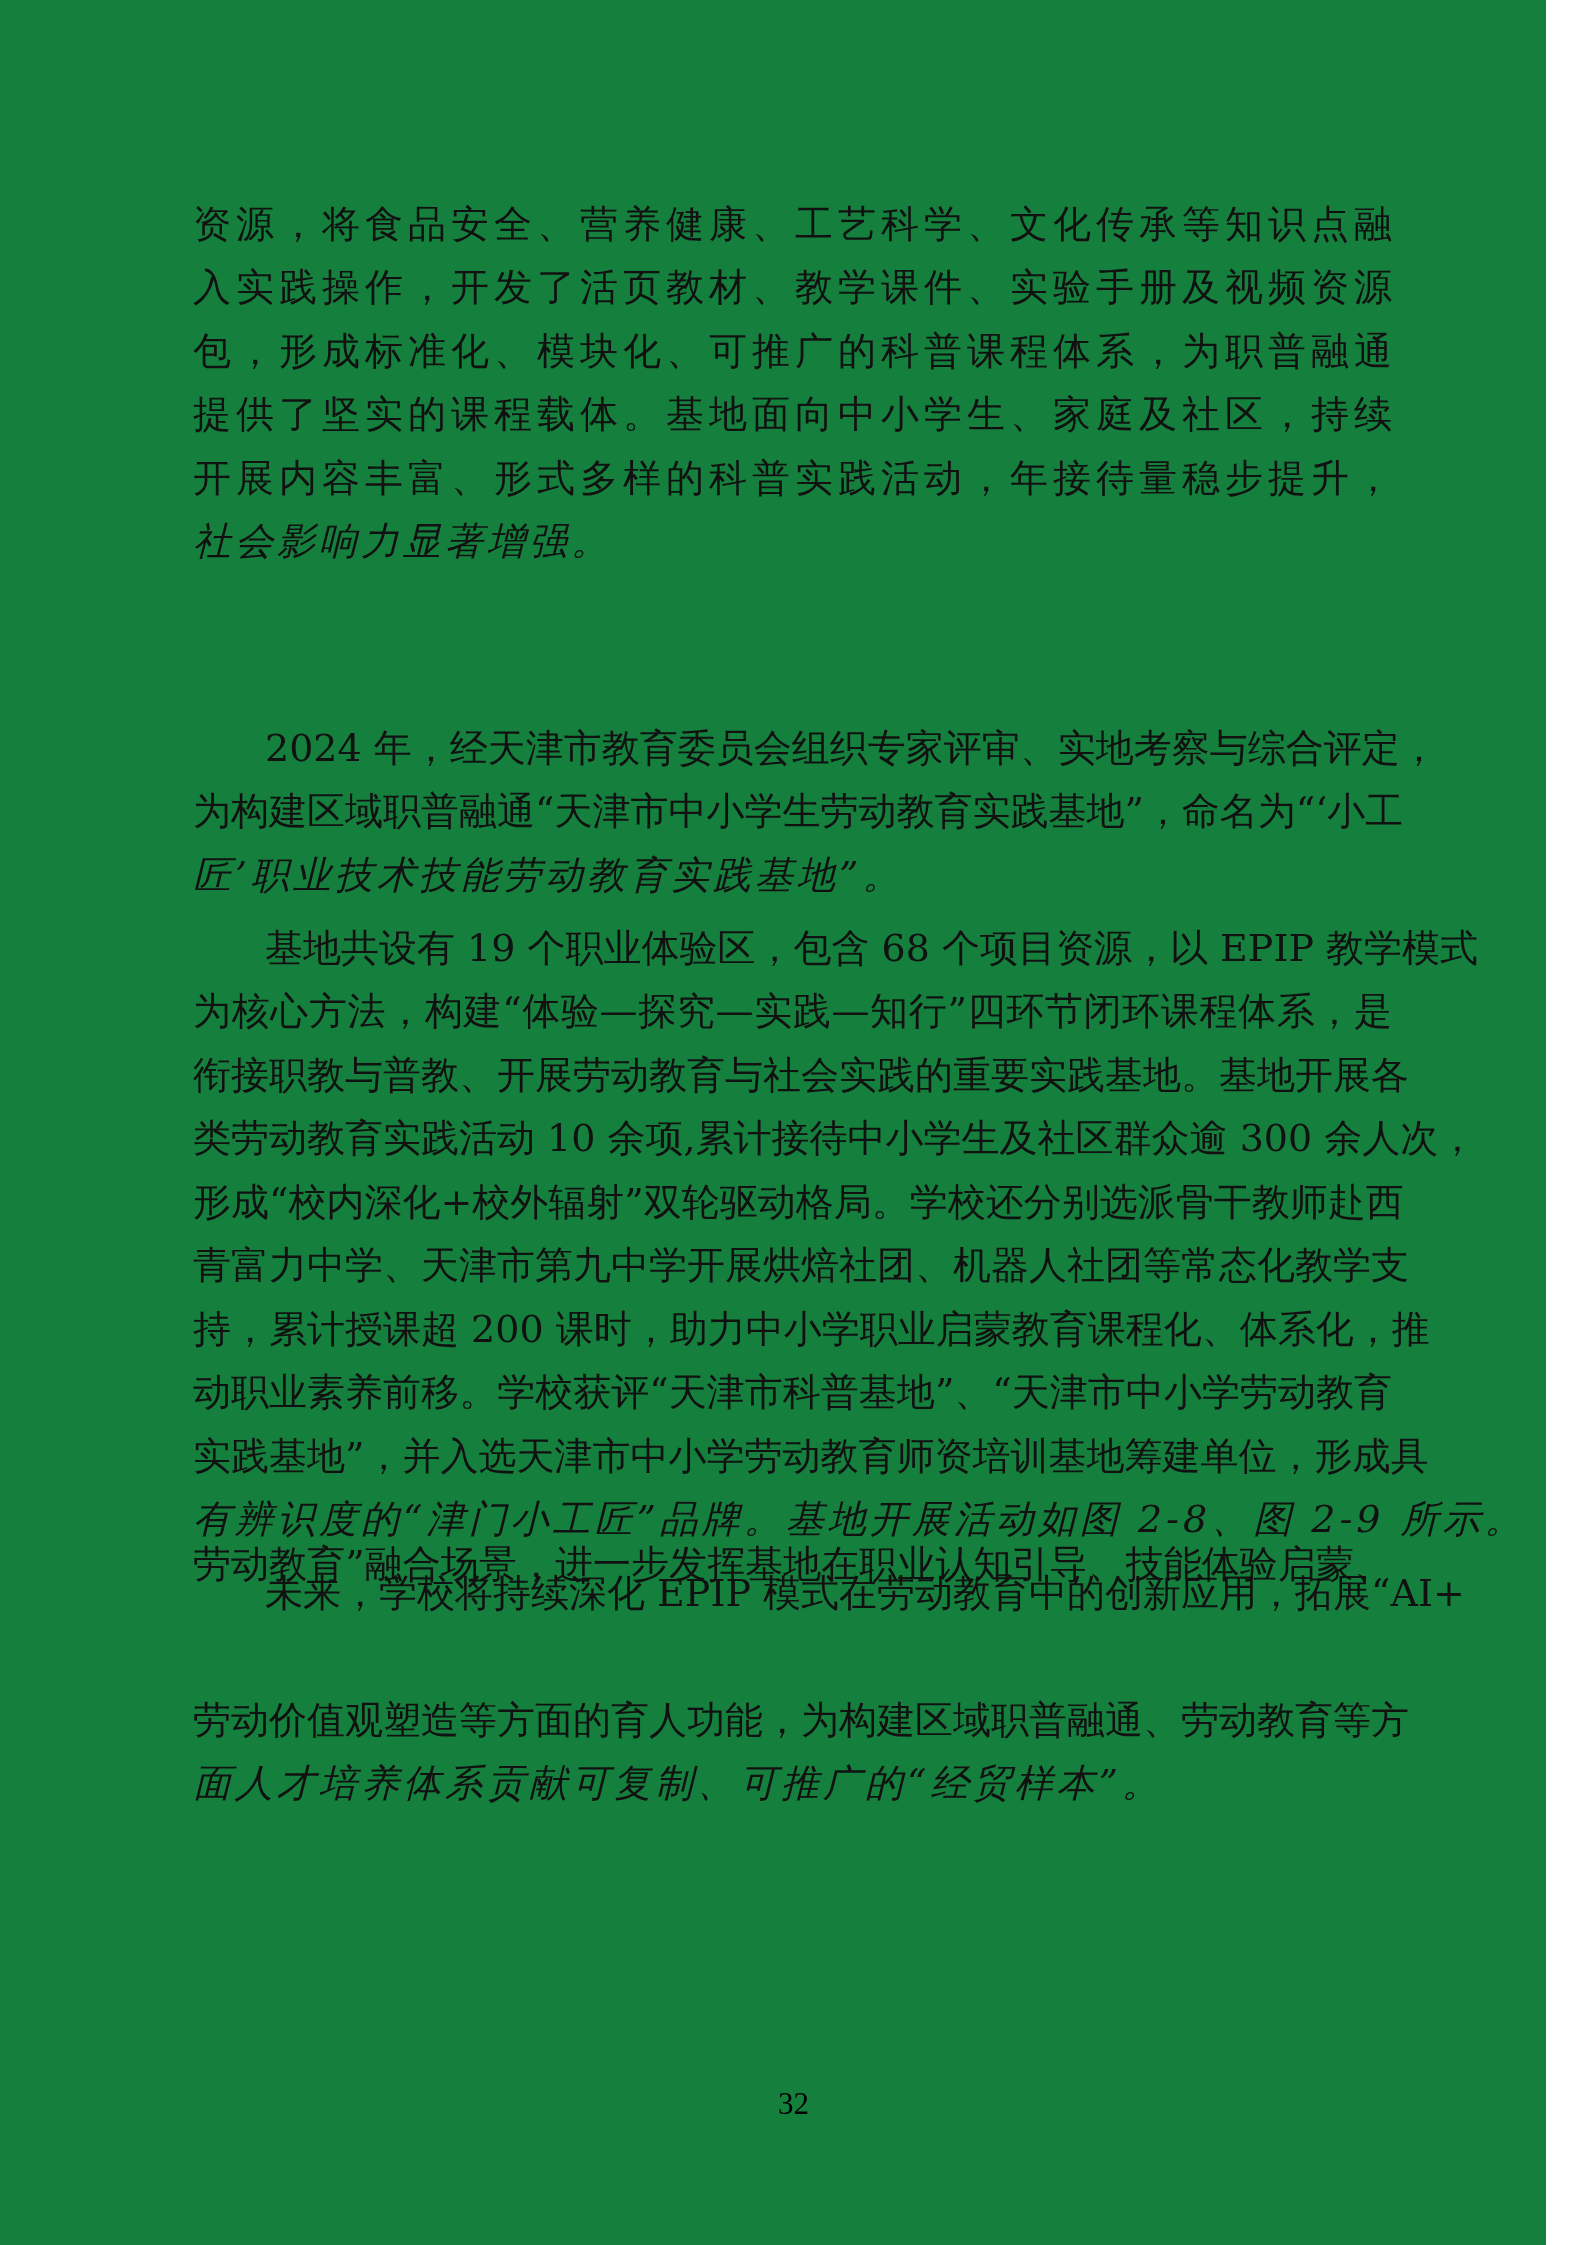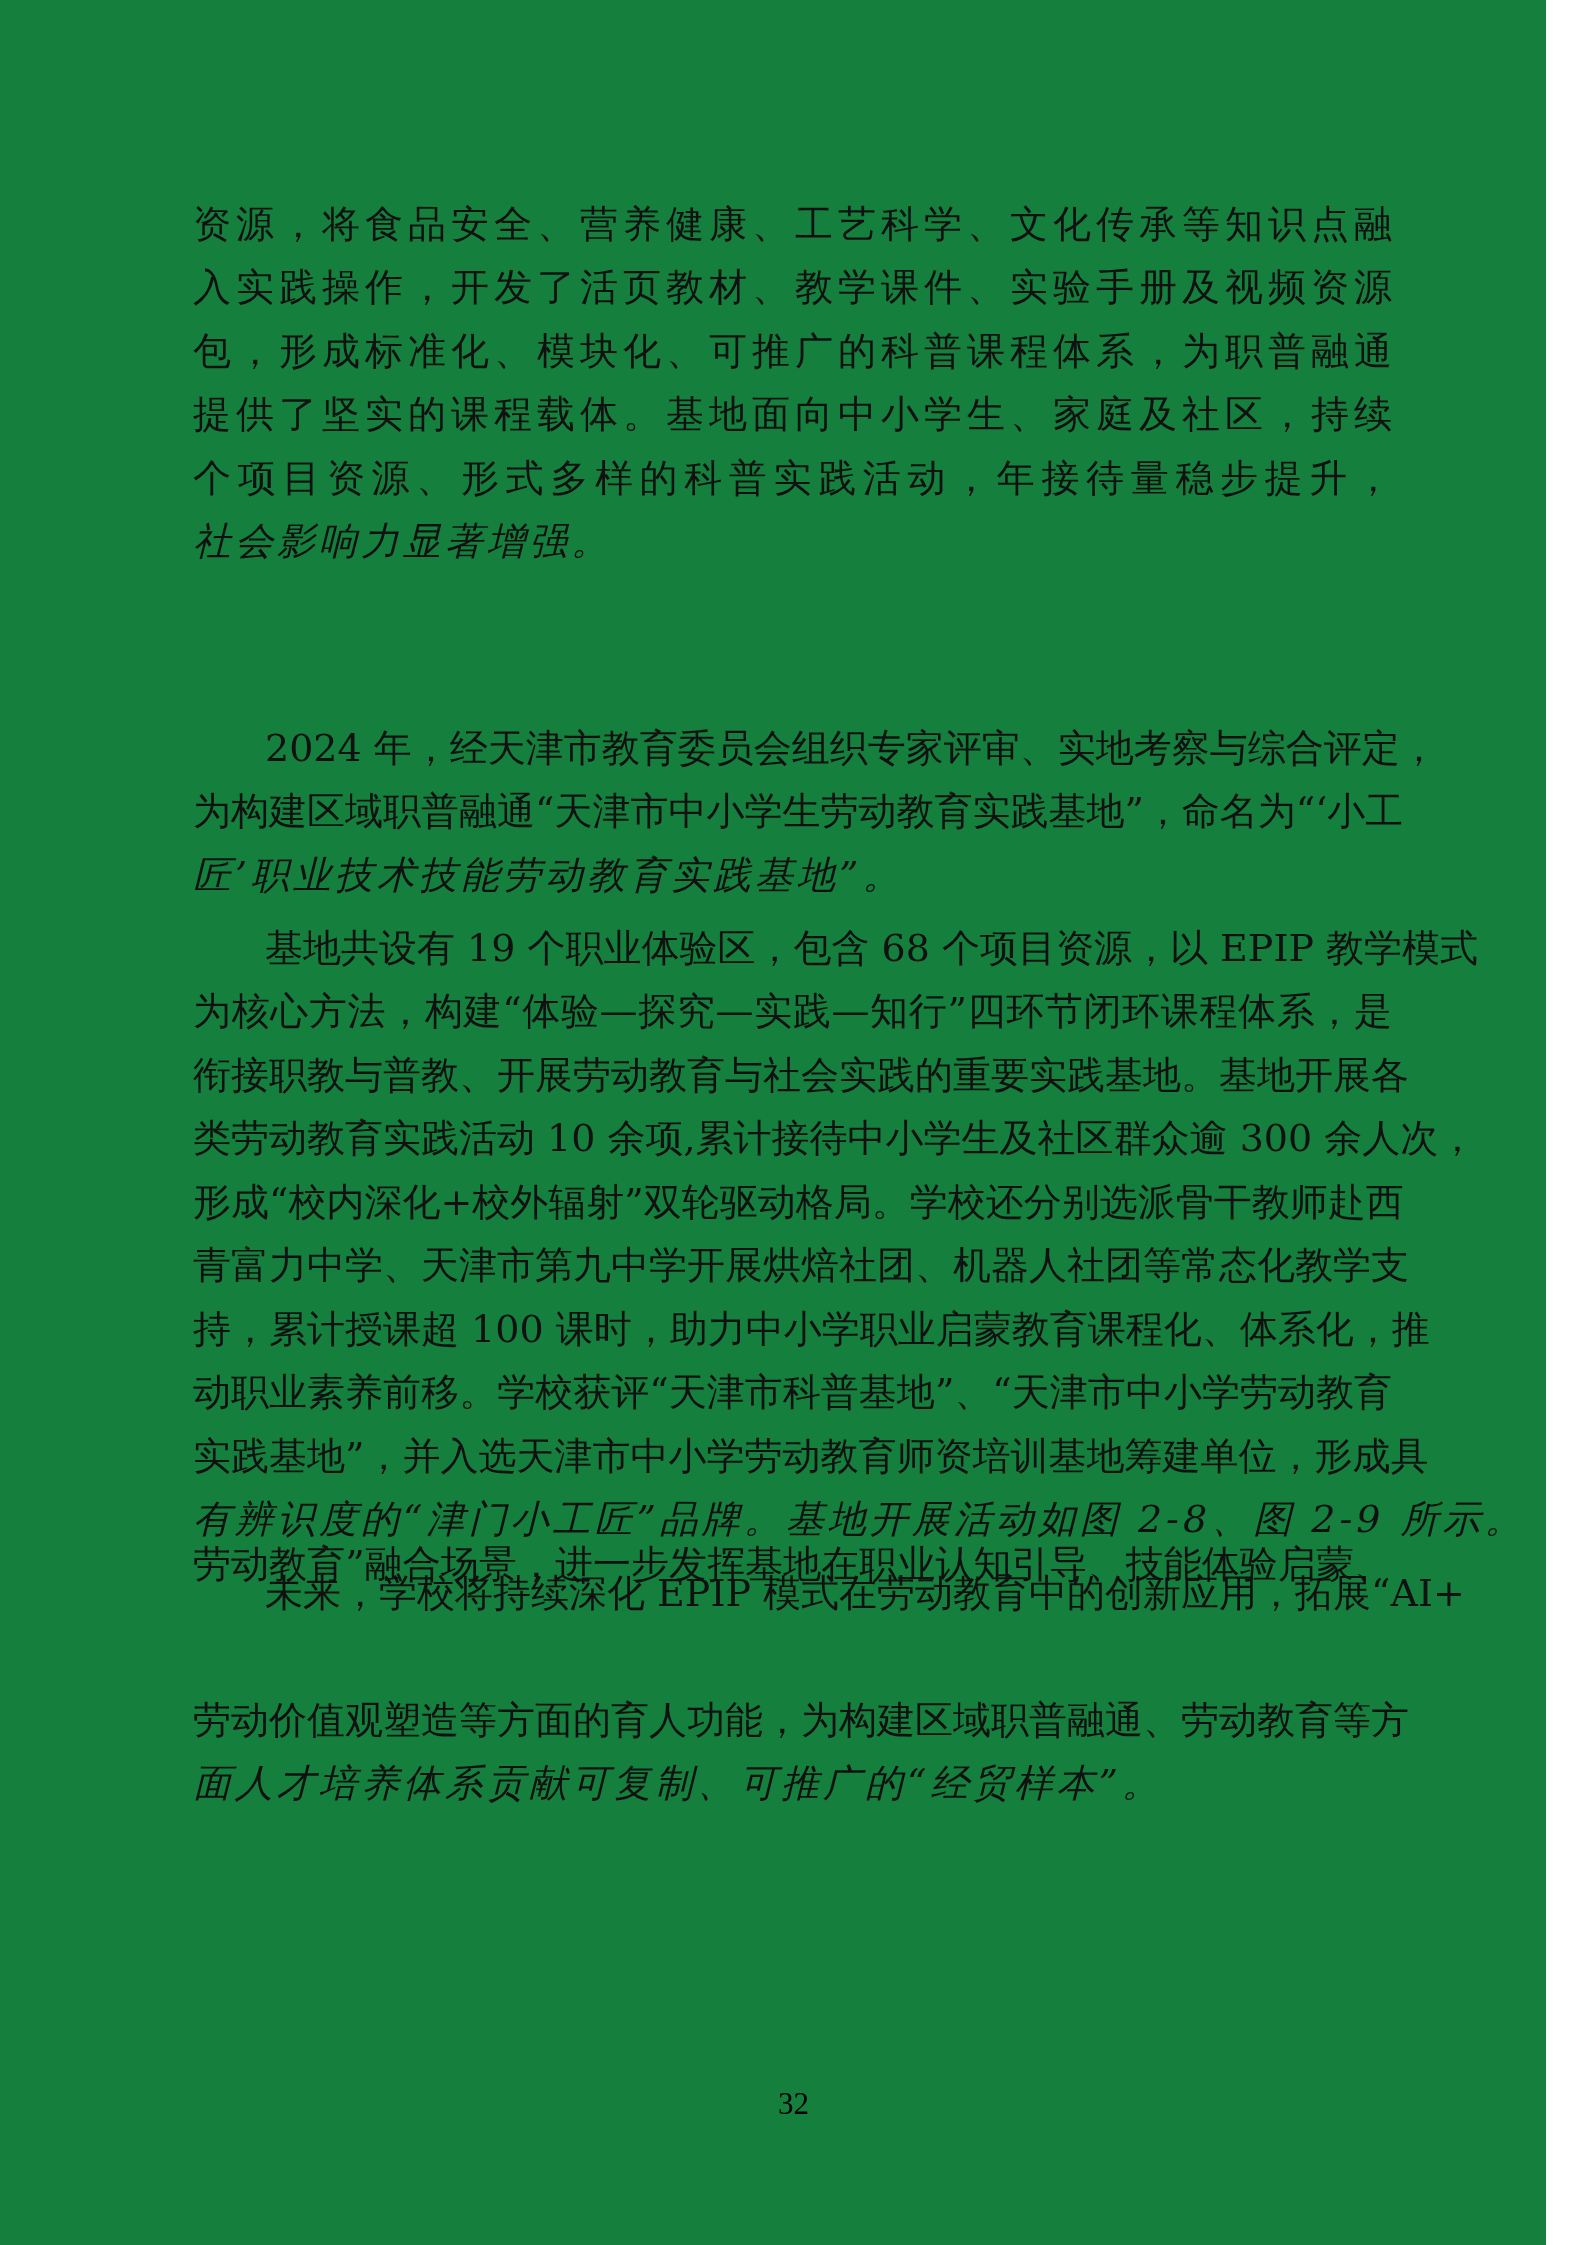--- a/index.html
+++ b/index.html
@@ -47,39 +47,39 @@
 </head>
 <body>
 
 <div class="page">
 
   <div>
     <div class="line" style="top:224px">资源，将食品安全、营养健康、工艺科学、文化传承等知识点融</div>
     <div class="line" style="top:287px">入实践操作，开发了活页教材、教学课件、实验手册及视频资源</div>
     <div class="line" style="top:351px">包，形成标准化、模块化、可推广的科普课程体系，为职普融通</div>
     <div class="line" style="top:414px">提供了坚实的课程载体。基地面向中小学生、家庭及社区，持续</div>
-    <div class="line" style="top:478px">个项目资源、形式多样的科普实践活动，年接待量稳步提升，</div>
+    <div class="line" style="top:478px">开展内容丰富、形式多样的科普实践活动，年接待量稳步提升，</div>
     <div class="line last" style="top:541px">社会影响力显著增强。</div>
   </div>
 
 
   <div>
     <div class="line indent" style="top:748px">2024 年，经天津市教育委员会组织专家评审、实地考察与综合评定，</div>
     <div class="line" style="top:811px">为构建区域职普融通“天津市中小学生劳动教育实践基地”，命名为“‘小工</div>
     <div class="line last" style="top:875px">匠’职业技术技能劳动教育实践基地”。</div>
   </div>
 
   <div>
     <div class="line indent" style="top:948px">基地共设有 19 个职业体验区，包含 68 个项目资源，以 EPIP 教学模式</div>
     <div class="line" style="top:1011px">为核心方法，构建“体验—探究—实践—知行”四环节闭环课程体系，是</div>
     <div class="line" style="top:1075px">衔接职教与普教、开展劳动教育与社会实践的重要实践基地。基地开展各</div>
     <div class="line" style="top:1138px">类劳动教育实践活动 10 余项,累计接待中小学生及社区群众逾 300 余人次，</div>
     <div class="line" style="top:1202px">形成“校内深化+校外辐射”双轮驱动格局。学校还分别选派骨干教师赴西</div>
     <div class="line" style="top:1265px">青富力中学、天津市第九中学开展烘焙社团、机器人社团等常态化教学支</div>
-    <div class="line" style="top:1329px">持，累计授课超 100 课时，助力中小学职业启蒙教育课程化、体系化，推</div>
+    <div class="line" style="top:1329px">持，累计授课超 200 课时，助力中小学职业启蒙教育课程化、体系化，推</div>
     <div class="line" style="top:1392px">动职业素养前移。学校获评“天津市科普基地”、“天津市中小学劳动教育</div>
     <div class="line" style="top:1456px">实践基地”，并入选天津市中小学劳动教育师资培训基地筹建单位，形成具</div>
     <div class="line last" style="top:1519px">有辨识度的“津门小工匠”品牌。基地开展活动如图 2-8、图 2-9 所示。</div>
   </div>
 
   <div>
     <div class="line indent" style="top:1593px">未来，学校将持续深化 EPIP 模式在劳动教育中的创新应用，拓展“AI+</div>
     <div class="line" style="top:1564px">劳动教育”融合场景，进一步发挥基地在职业认知引导、技能体验启蒙、</div>
     <div class="line" style="top:1720px">劳动价值观塑造等方面的育人功能，为构建区域职普融通、劳动教育等方</div>
     <div class="line last" style="top:1783px">面人才培养体系贡献可复制、可推广的“经贸样本”。</div>

